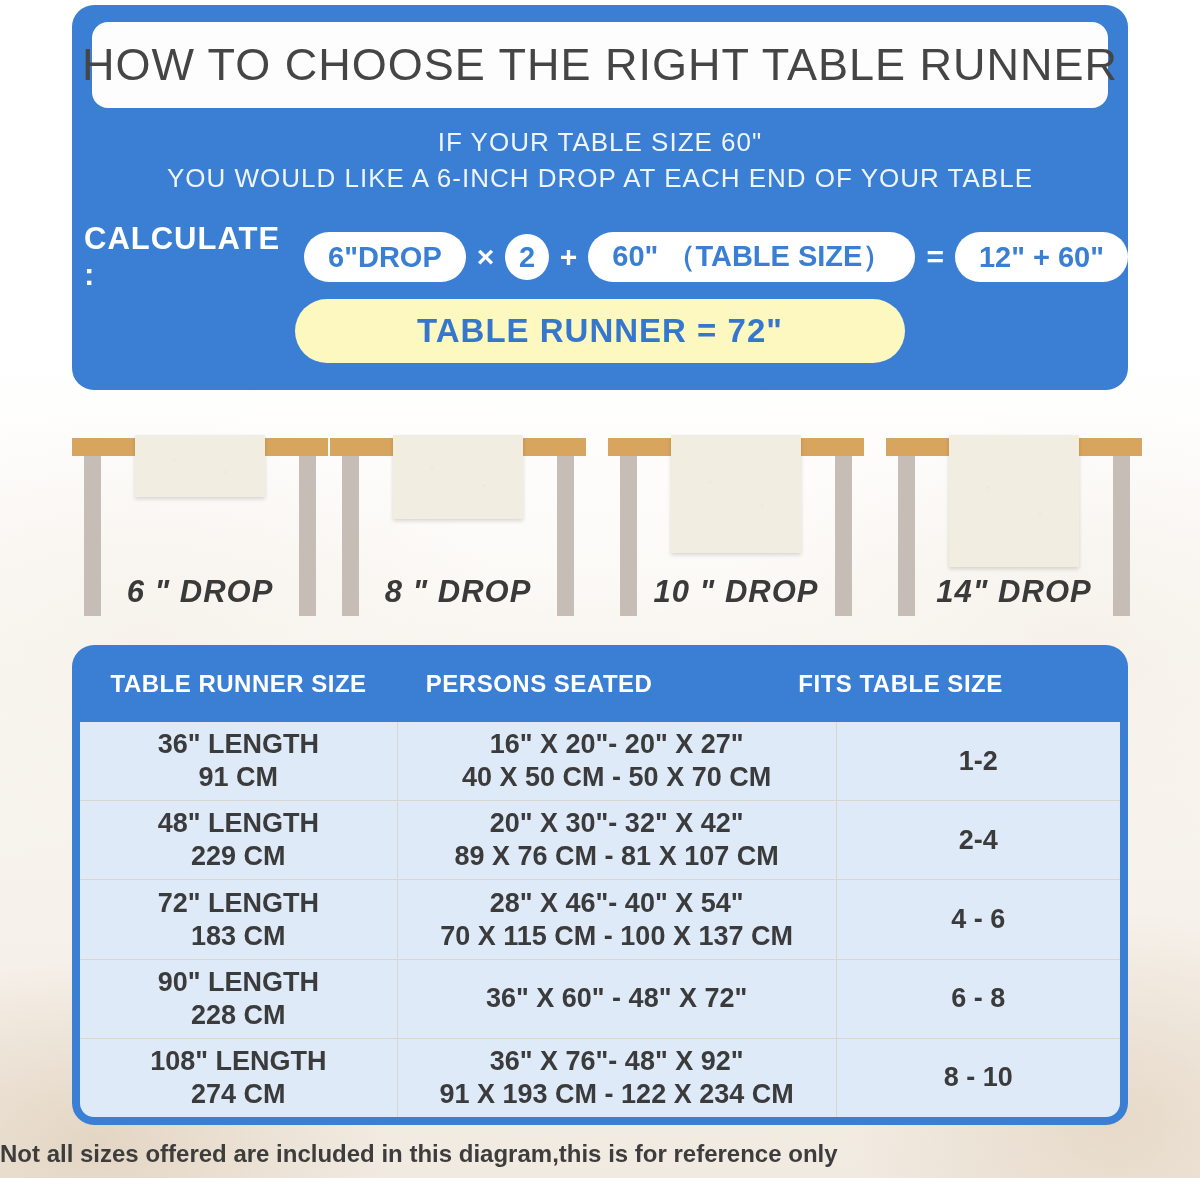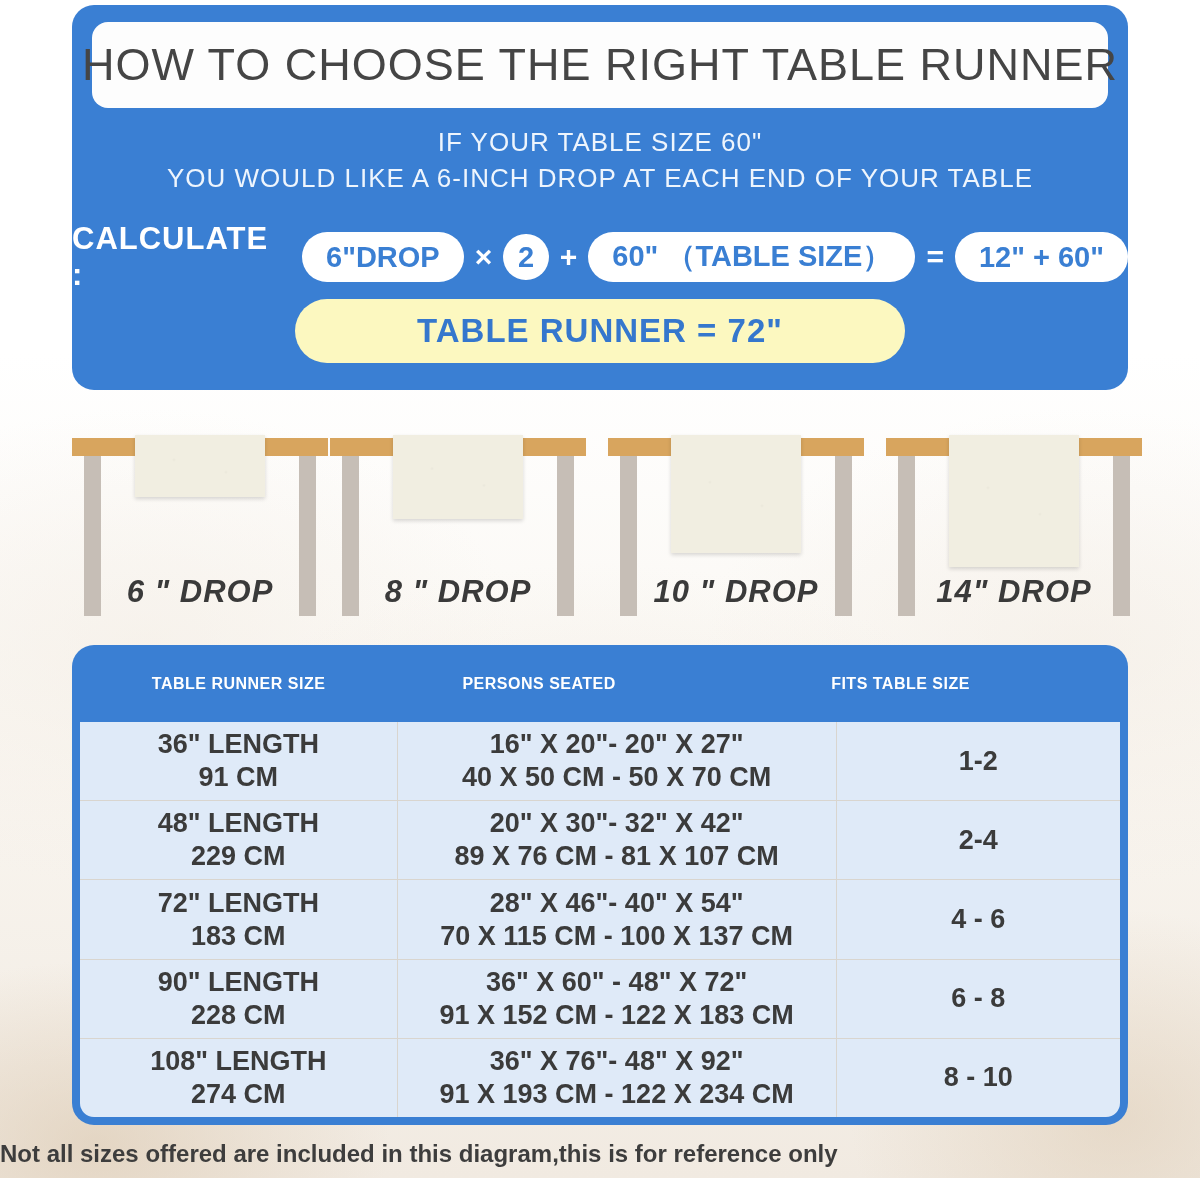--- a/index.html
+++ b/index.html
@@ -27,21 +27,21 @@
   .title-banner span{
     font-size:45px;font-weight:normal;color:#454545;letter-spacing:1px;white-space:nowrap;
   }
   .sub1,.sub2{
     position:absolute;left:0;right:0;text-align:center;color:#eef5fd;
     font-size:26px;letter-spacing:1px;white-space:nowrap;
   }
   .sub1{top:122px;}
   .sub2{top:158px;}
   .calc-row{
-    position:absolute;left:0;right:0;top:226px;height:52px;
+    position:absolute;left:12px;right:0;top:226px;height:52px;
     display:flex;align-items:center;justify-content:center;gap:11px;
   }
   .calc-label{color:#ffffff;font-size:31px;font-weight:bold;letter-spacing:1px;margin-right:4px;}
   .op{color:#ffffff;font-size:30px;font-weight:bold;}
   .pill{
     background:#ffffff;border-radius:26px;height:50px;padding:0 24px;
     display:inline-flex;align-items:center;justify-content:center;
     color:#3a7fd3;font-size:29px;font-weight:bold;white-space:nowrap;
   }
   .circle{
@@ -76,21 +76,21 @@
     position:absolute;top:144px;left:0;right:0;text-align:center;
     font-size:31px;font-weight:bold;font-style:italic;color:#3a3a3a;letter-spacing:1px;white-space:nowrap;
   }
   
   .size-panel{
     position:absolute;left:72px;top:645px;width:1056px;height:480px;
     background:#3a7fd3;border-radius:22px;box-sizing:border-box;padding:0 8px 8px 8px;
   }
   .size-header{height:77px;display:flex;align-items:center;}
   .size-header .hc{
-    text-align:center;color:#ffffff;font-size:16px;font-weight:bold;letter-spacing:0.5px;white-space:nowrap;
+    text-align:center;color:#ffffff;font-size:24px;font-weight:bold;letter-spacing:0.5px;white-space:nowrap;
   }
   .c1{width:30.5%;} .c2{width:42.2%;} .c3{width:27.3%;}
   .size-body{
     height:395px;background:rgba(255,255,255,0.84);
     border-radius:0 0 14px 14px;display:flex;flex-direction:column;overflow:hidden;
   }
   .trow{flex:1;display:flex;align-items:stretch;border-top:1px solid #d9d5cf;}
   .trow:first-child{border-top:none;}
   .tcell{
     display:flex;flex-direction:column;align-items:center;justify-content:center;
@@ -209,21 +209,20 @@
         <div class="tcell c3">4 - 6</div>
       </div>
 
       <div class="trow">
         <div class="tcell c1">
           <div>90" LENGTH</div>
           <div>228 CM</div>
         </div>
         <div class="tcell c2">
           <div>36" X 60" - 48" X 72"</div>
-          <div>91 X 152 CM - 122 X 183 CM</div>
         </div>
         <div class="tcell c3">6 - 8</div>
       </div>
 
       <div class="trow">
         <div class="tcell c1">
           <div>108" LENGTH</div>
           <div>274 CM</div>
         </div>
         <div class="tcell c2">

